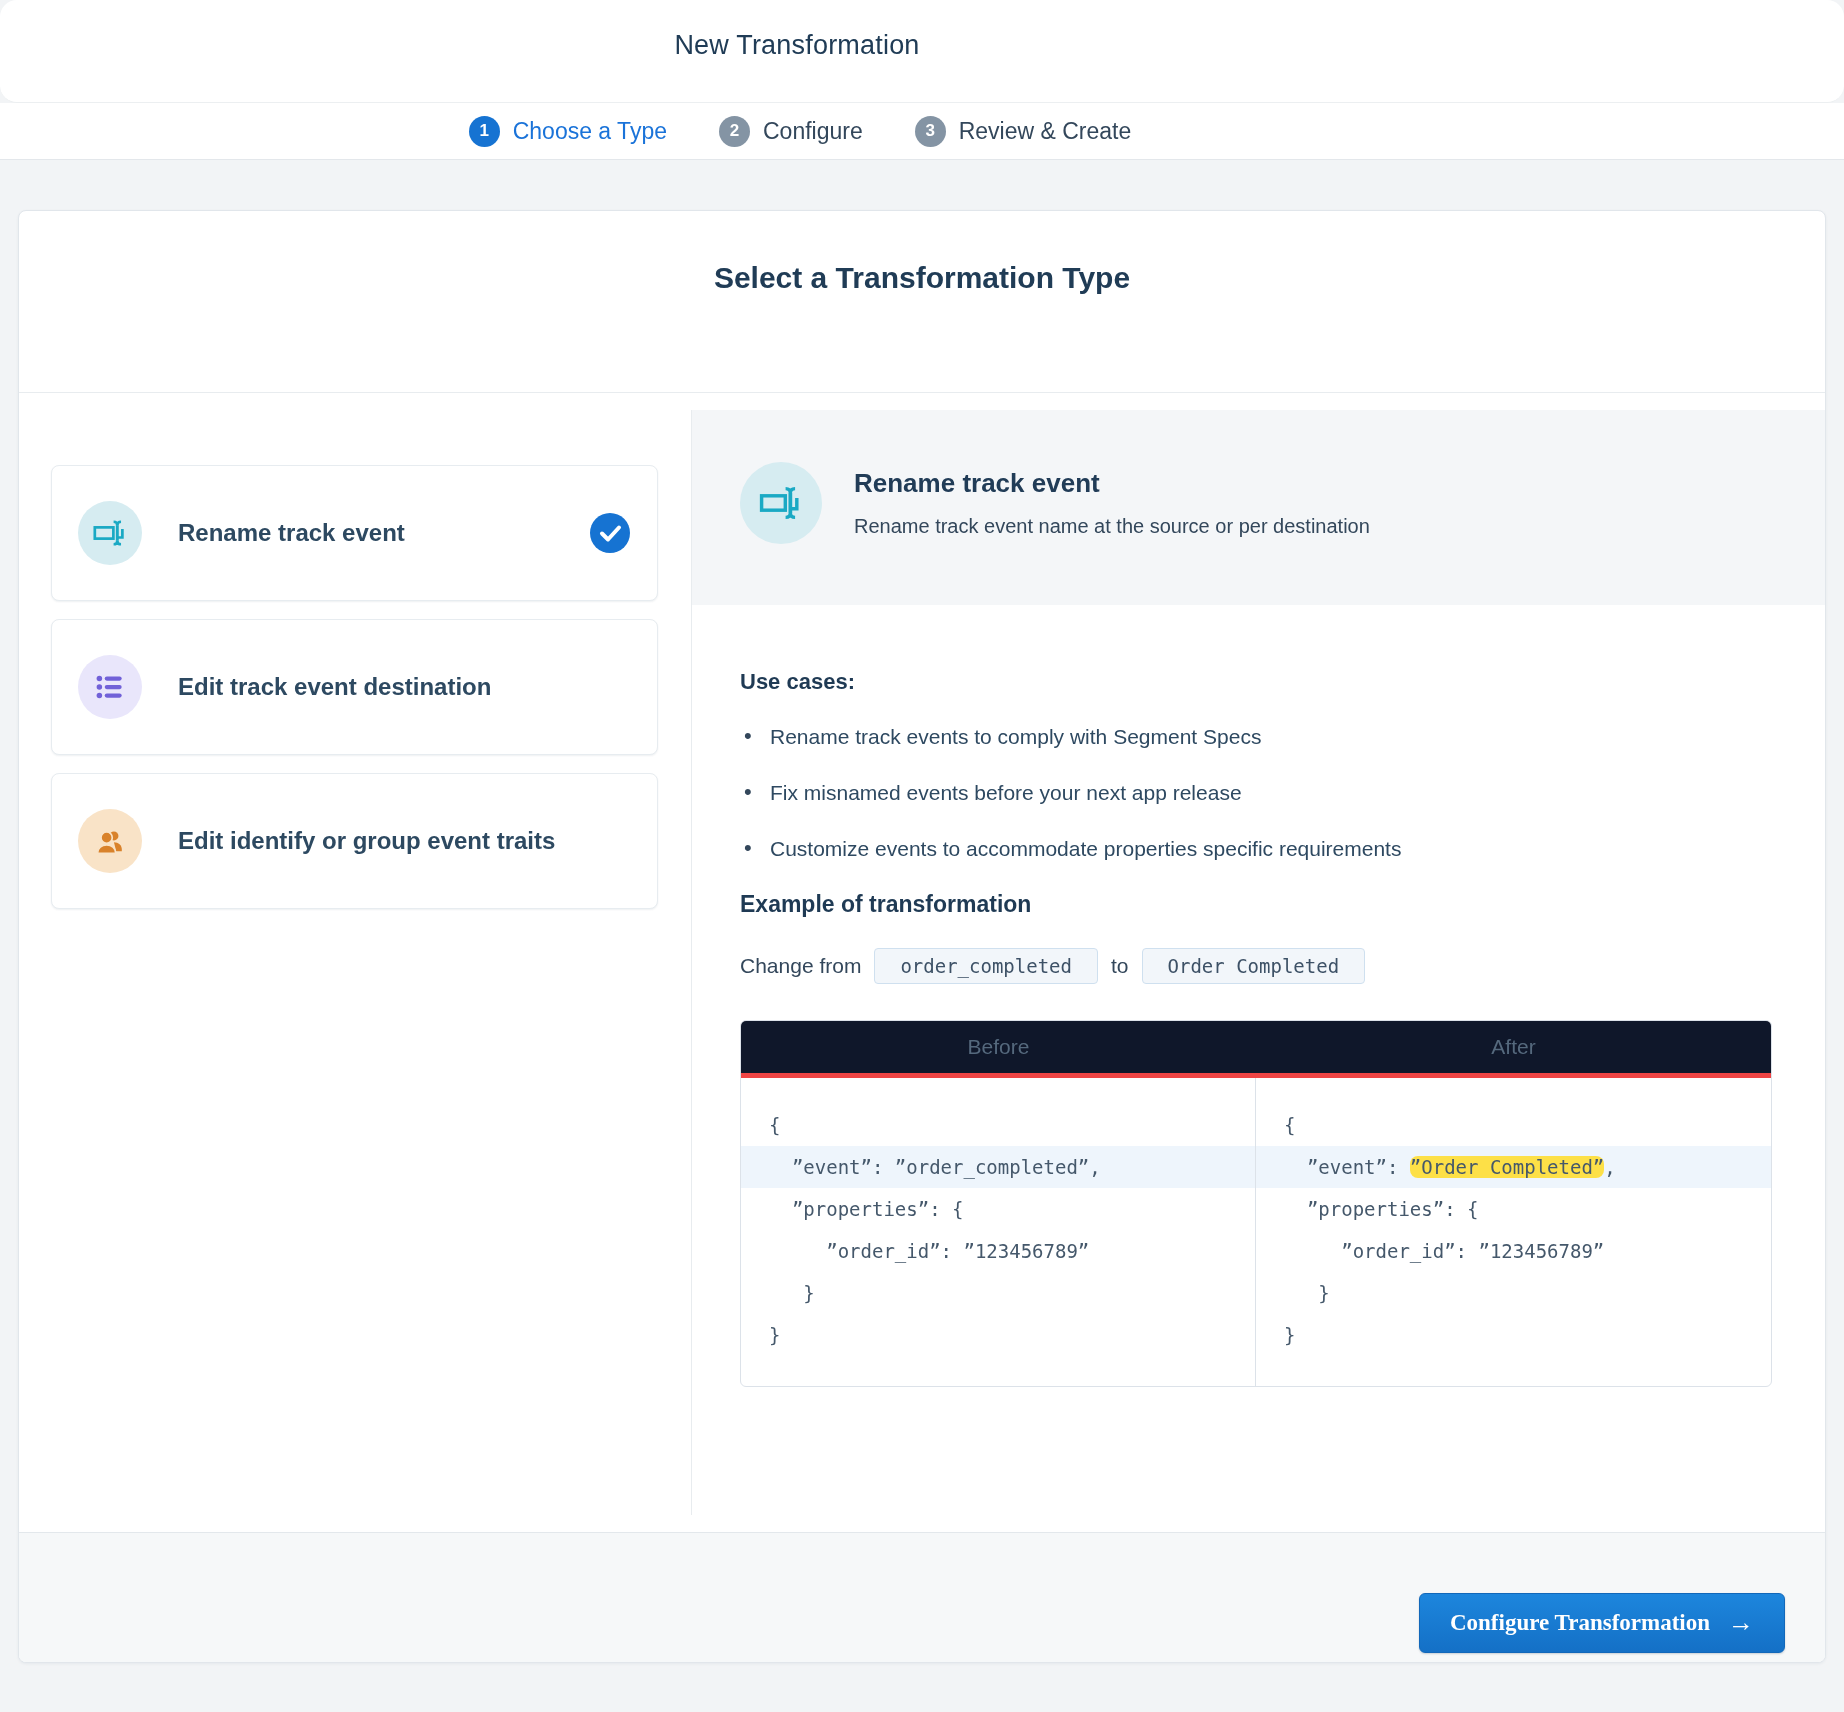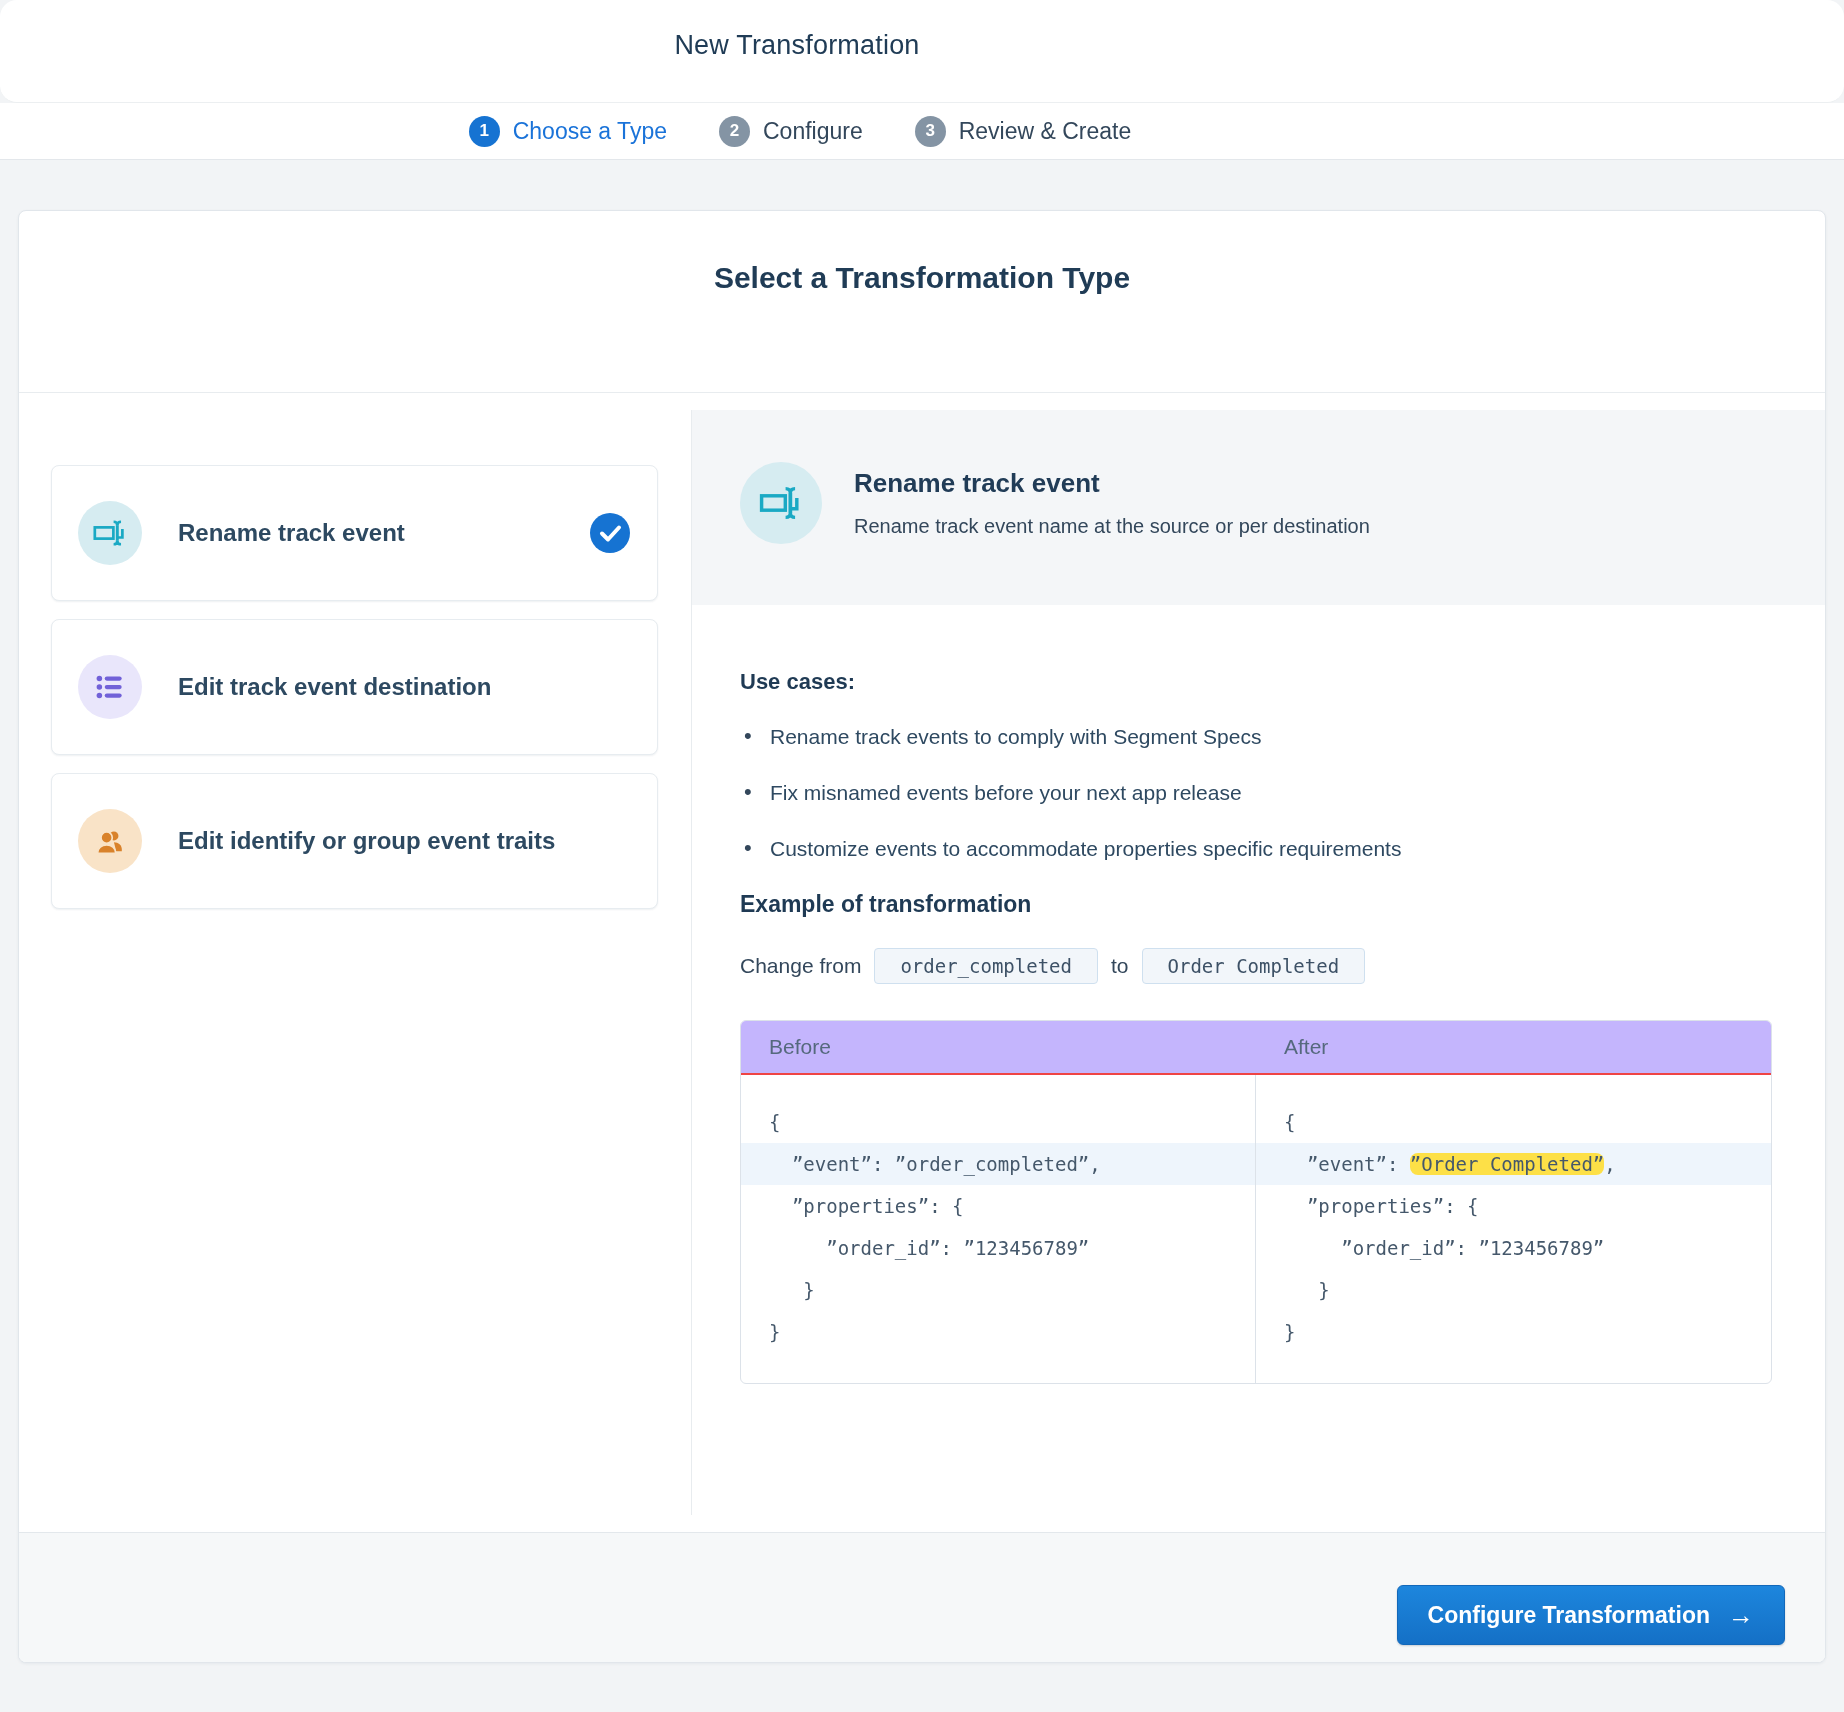--- a/index.html
+++ b/index.html
@@ -82,40 +82,40 @@
   }
   .example-heading { font-size:23px; margin-top:16px; }
   .change-row { margin-top:30px; display:flex; align-items:center; gap:13px; font-size:21px; color:#33475b; }
   .code-chip {
     font-family:"DejaVu Sans Mono", monospace; font-size:19px; color:#3d5166;
     background:#f2f6fa; border:1px solid #cfe0ef; border-radius:4px;
     padding:6px 25px; white-space:pre;
   }
   
   .ba-table { margin-top:36px; width:1032px; border:1px solid #dce2e9; border-radius:6px; overflow:hidden; background:#ffffff; }
-  .ba-head { display:flex; background:#c4b5fd; border-bottom:2px solid #ef4444; }
+  .ba-head { display:flex; background:#0f172a; border-bottom:5px solid #ef4444;text-align:center; }
   .ba-head-cell { width:50%; padding:14px 28px; font-size:21px; color:#55697d; }
   .ba-body { display:flex; }
   .ba-col { width:50%; padding:26px 0 30px; }
   .ba-col.first { border-right:1px solid #dce2e9; }
   .code-line {
     font-family:"DejaVu Sans Mono", monospace; font-size:19px; color:#45586b;
     line-height:42px; padding:0 28px; white-space:pre;
   }
   .code-line.hl-row { background:#eef5fc; }
   .code-mark { background:#fde047; border-radius:8px; }
   
   .card-footer { margin-top:auto; height:133px; background:#f6f8f9; border-top:1px solid #e3e8ec; position:relative; }
   .primary-btn {
-    position:absolute; right:40px; top:52px; height:60px;
+    position:absolute; right:40px; top:60px; height:60px;
     display:flex; align-items:center; gap:18px; padding:0 30px;
     background:linear-gradient(180deg,#1d86dd,#1470c6);
     border:1px solid #1268ba; border-radius:6px;
     color:#ffffff; font-size:23px; font-weight:600; cursor:pointer;
-    font-family:Liberation Sans, sans-serif;
+    font-family:Liberation Serif, serif;
     box-shadow:0 1px 2px rgba(16,42,67,0.2);
   }
   .btn-arrow { font-size:26px; font-weight:400; line-height:1; }
   svg { display:block; }
 </style>
 </head>
 <body>
 
 <div class="top-header">
   <div class="header-inner">

